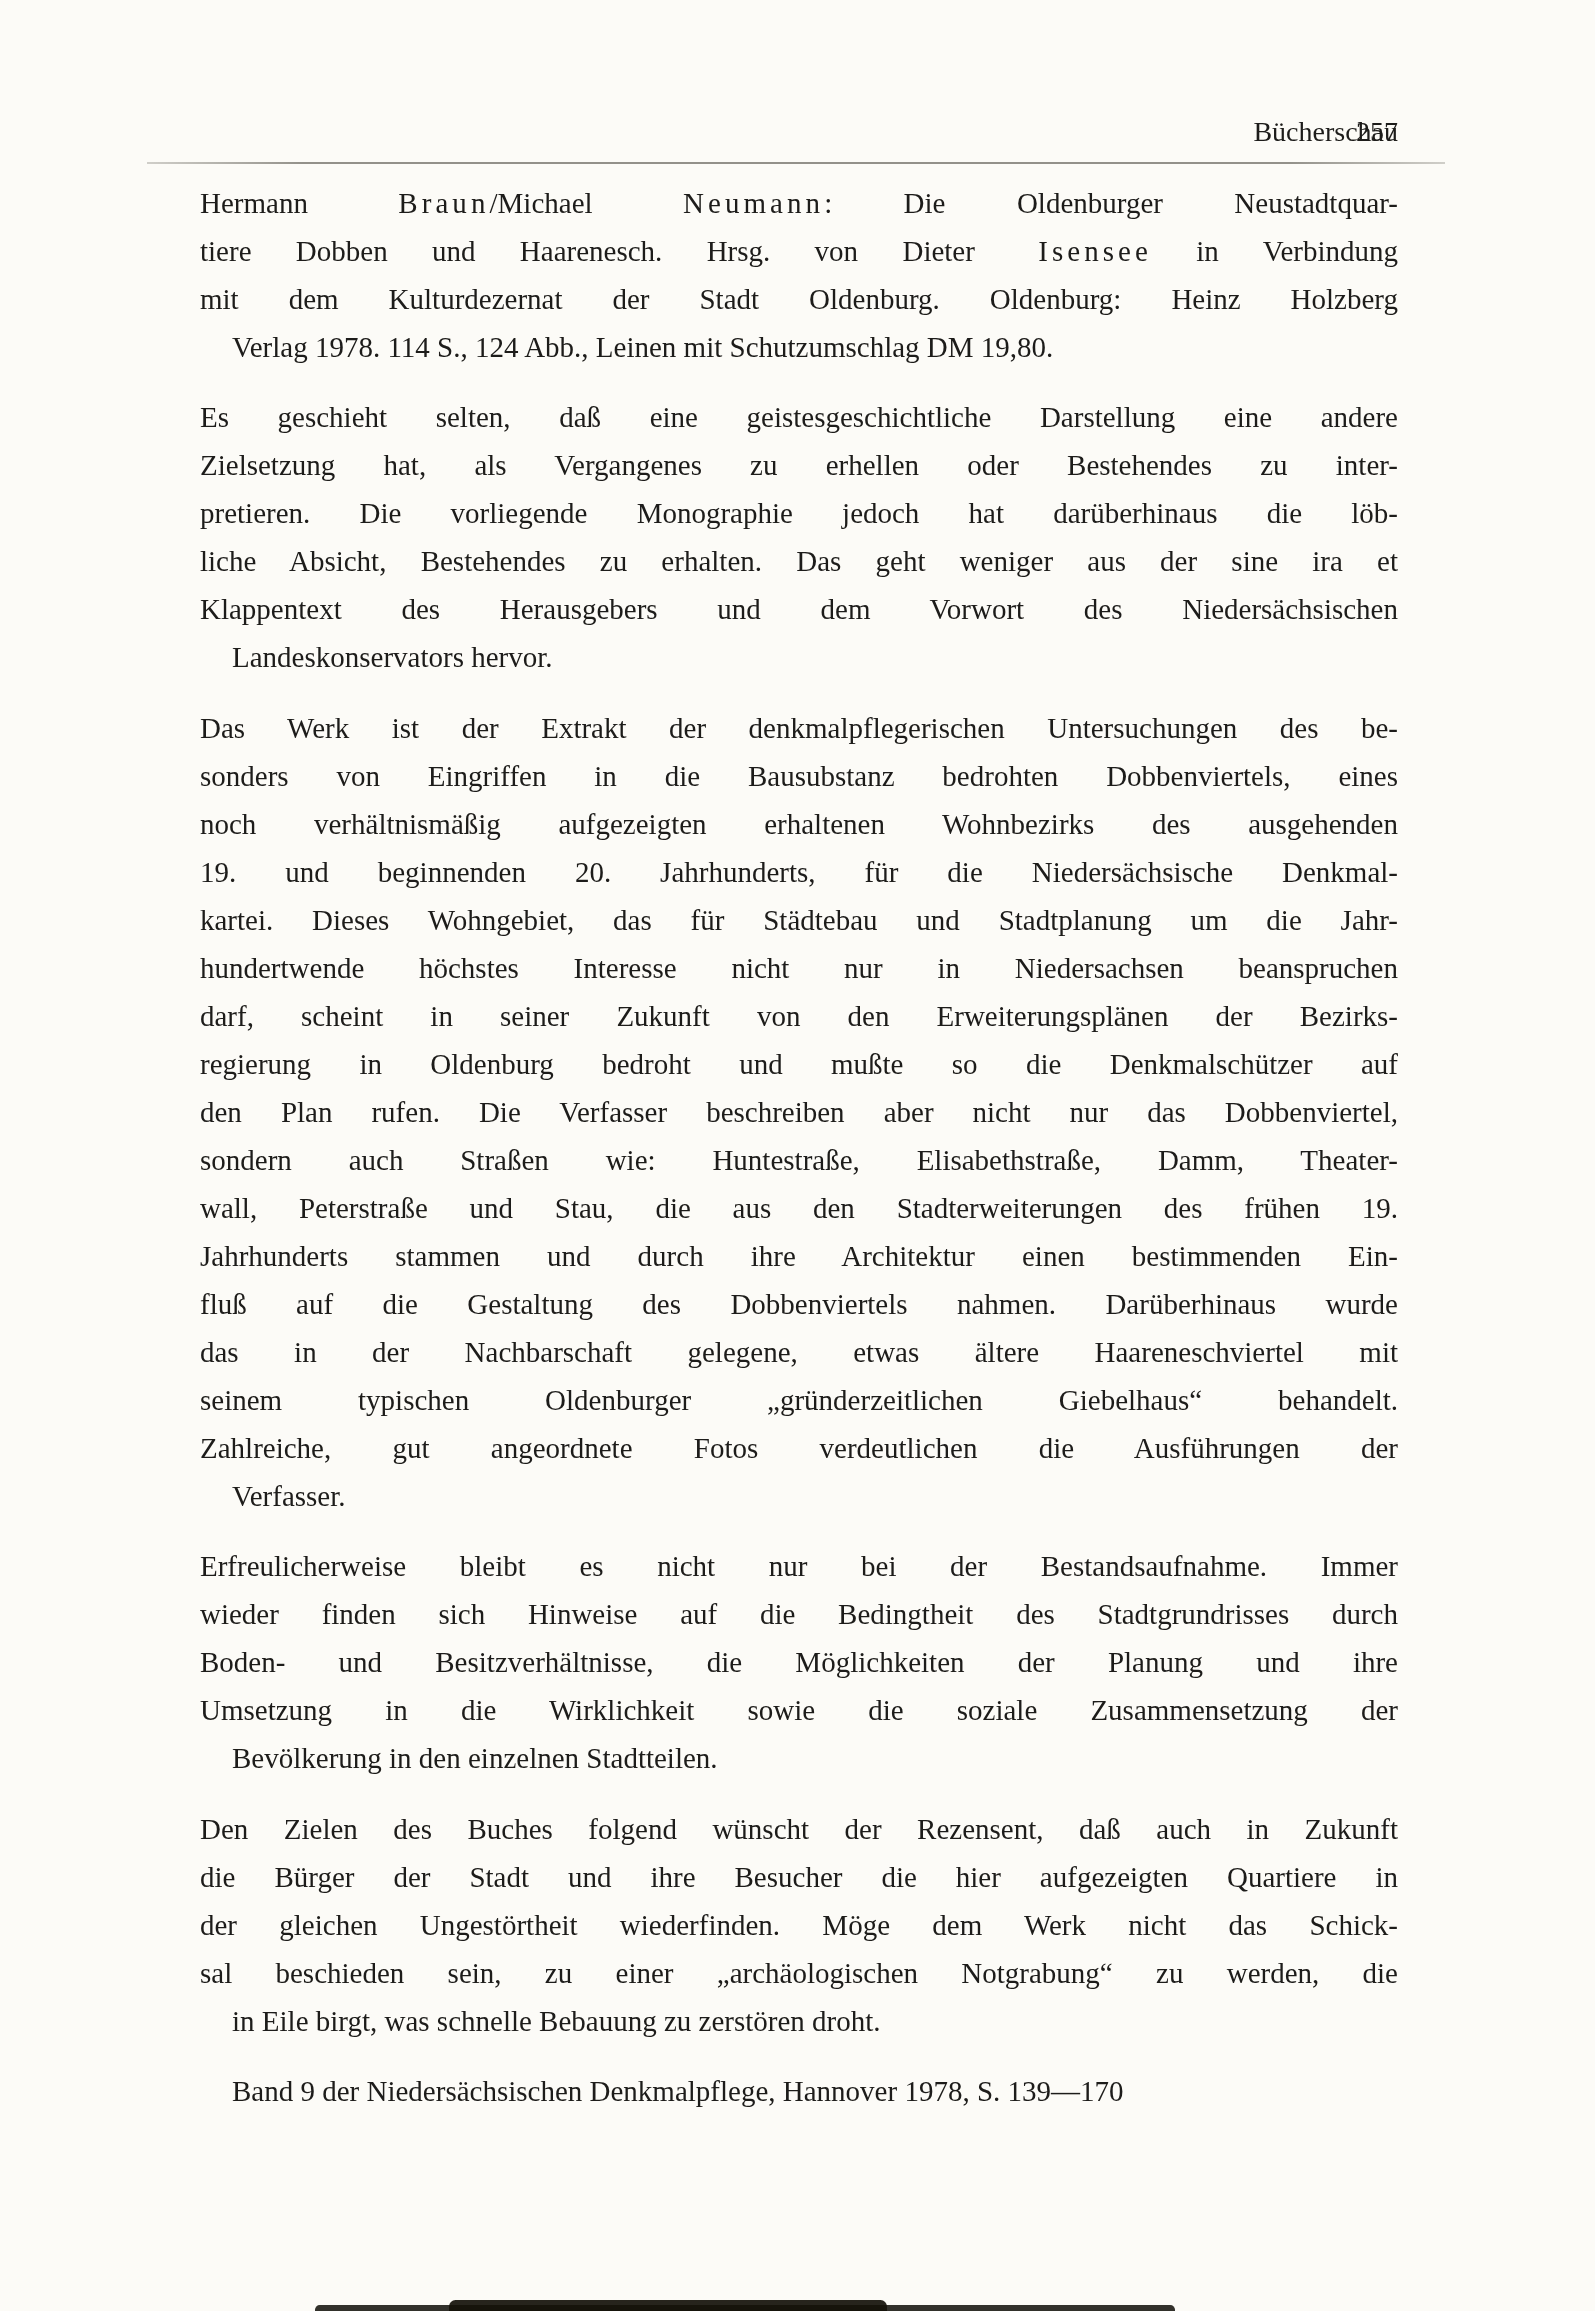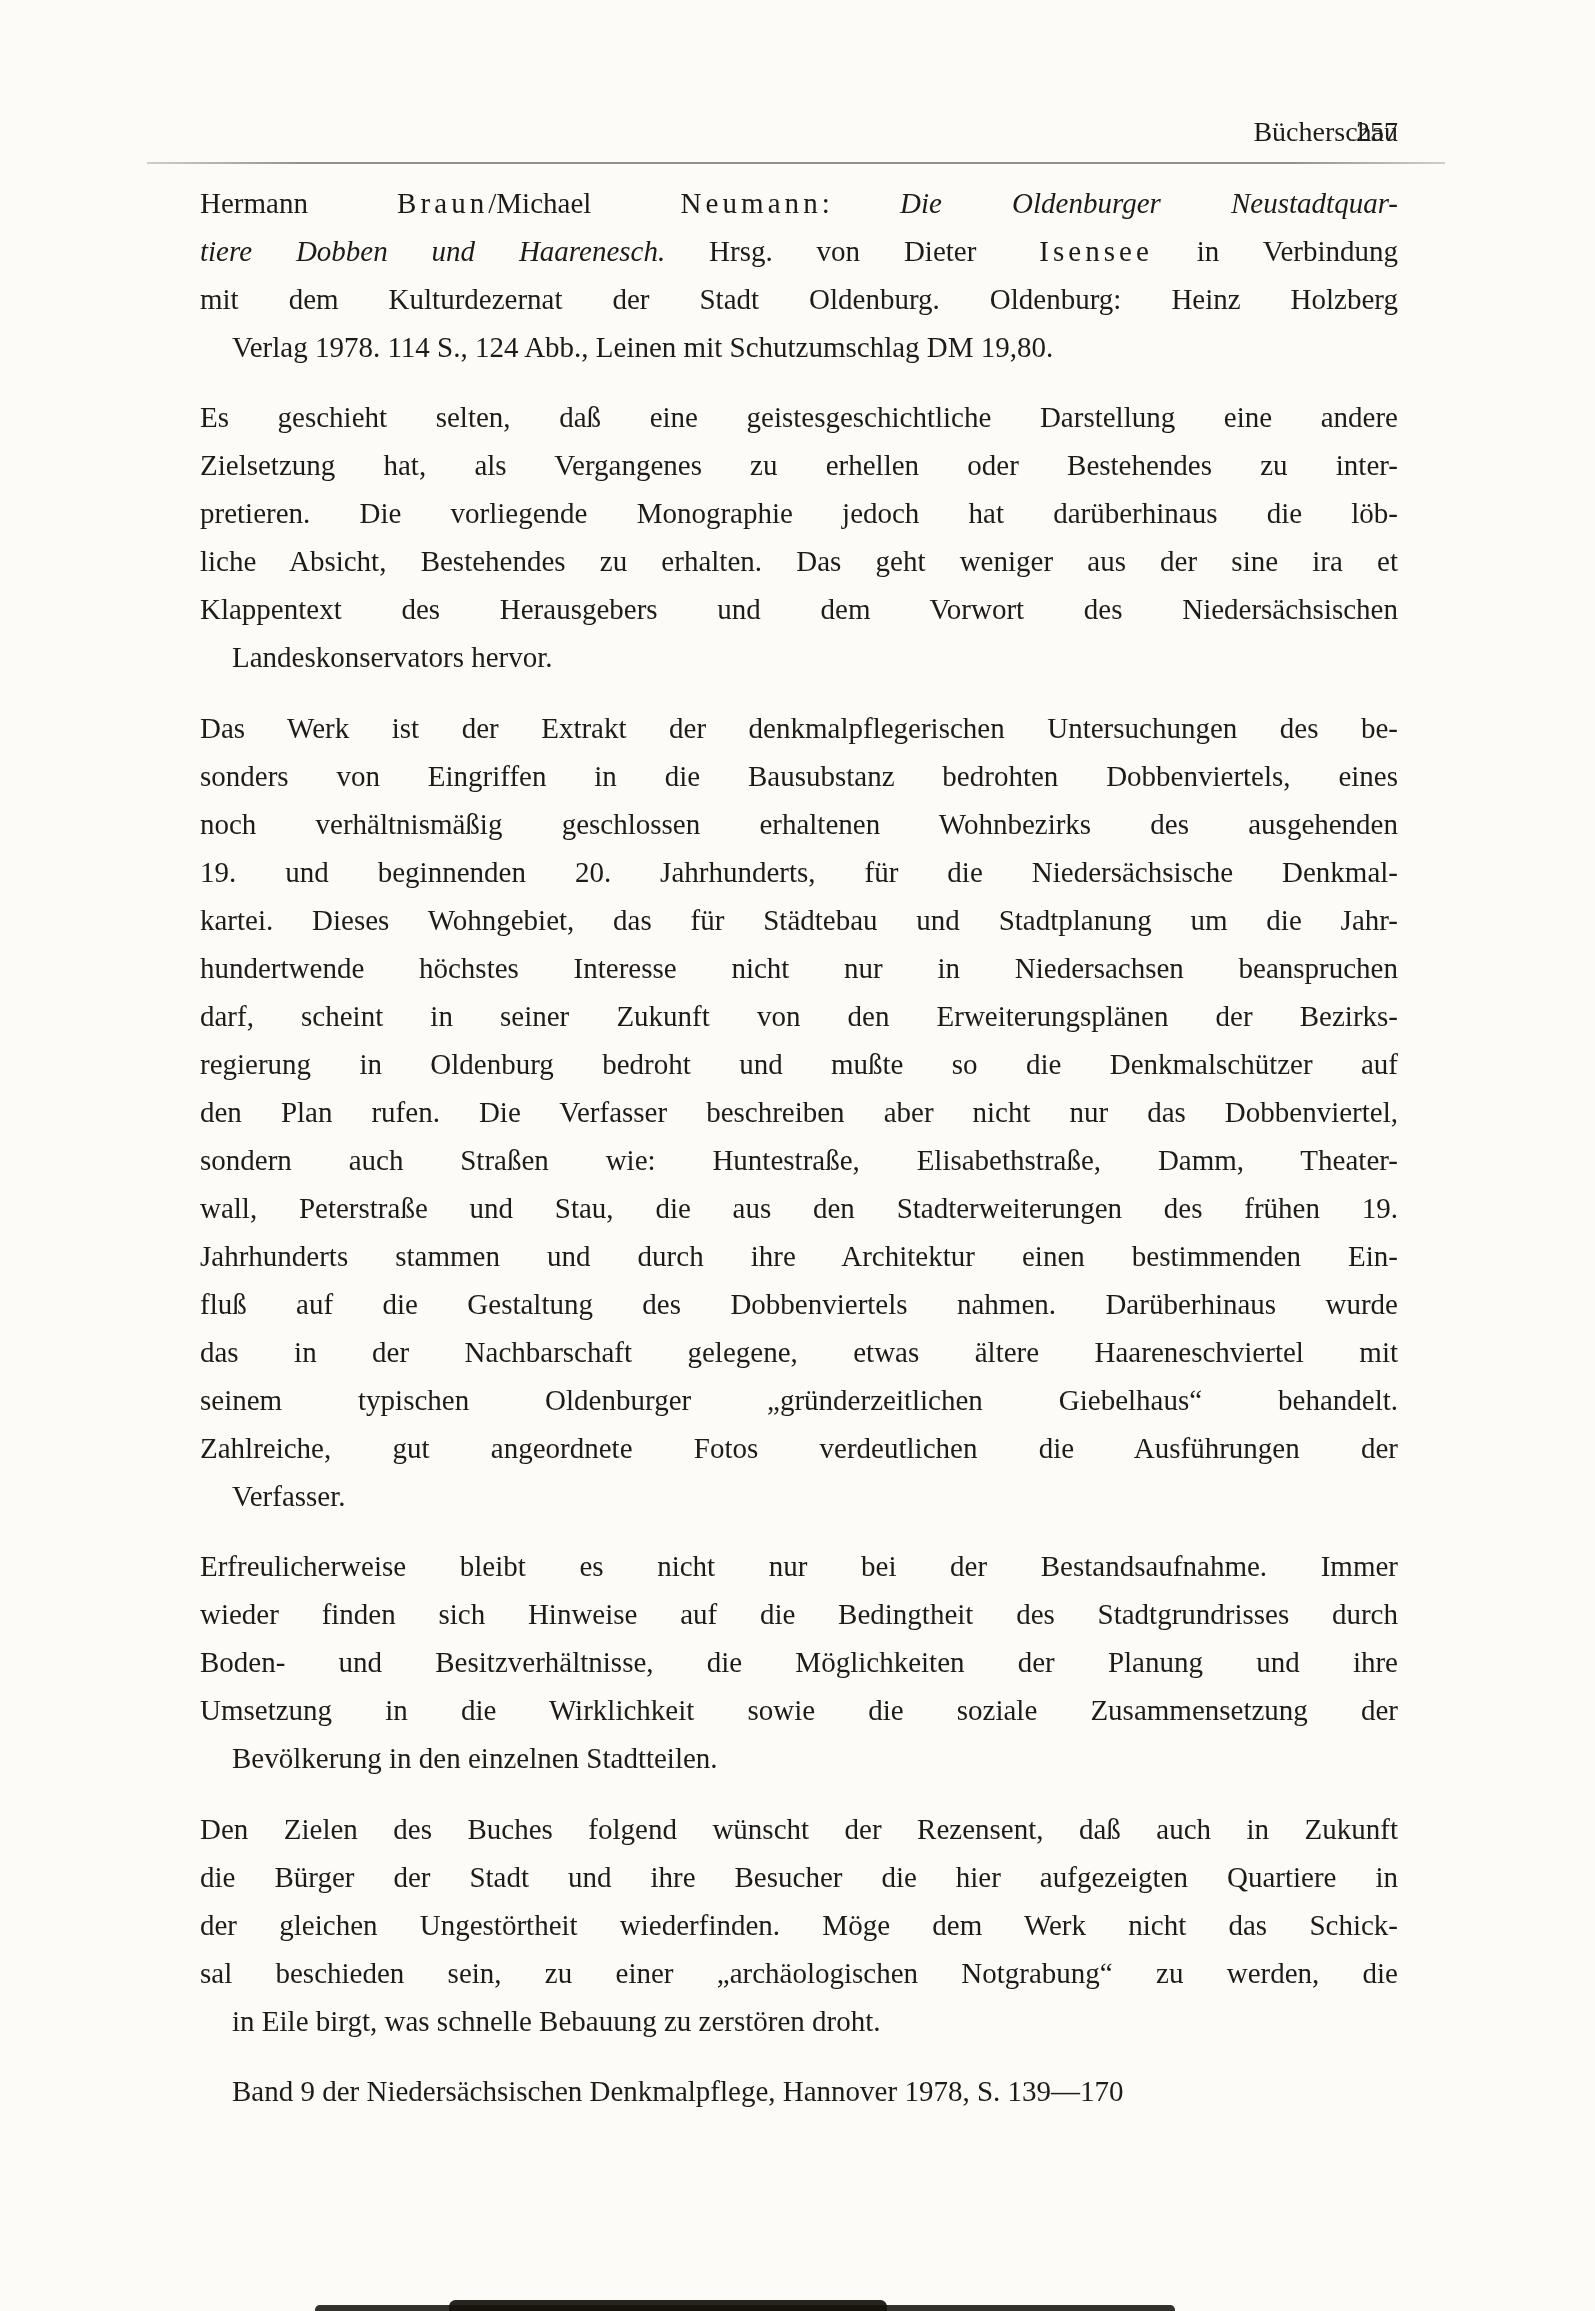--- a/index.html
+++ b/index.html
@@ -49,21 +49,21 @@
   }
   .line{
     text-align:justify;
     text-align-last:justify;
   }
   .line-last{
     text-align-last:left;
     margin-left:32px;
   }
   .sp{ letter-spacing:.14em;margin-left:19px; }
-  .it{ font-style:italic; }
+  .it{ }
   .scan-artifact{
     position:absolute;
     left:315px; bottom:0;
     width:860px; height:7.5px;
     background:#16140f;
     border-radius:4.7px 4.7px 0 0;
     opacity:.88;
   }
   .scan-artifact-blob{
     position:absolute;
@@ -95,21 +95,21 @@
       <div class="line"><span>Es geschieht selten, daß eine geistesgeschichtliche Darstellung eine andere</span></div>
       <div class="line"><span>Zielsetzung hat, als Vergangenes zu erhellen oder Bestehendes zu inter-</span></div>
       <div class="line"><span>pretieren. Die vorliegende Monographie jedoch hat darüberhinaus die löb-</span></div>
       <div class="line"><span>liche Absicht, Bestehendes zu erhalten. Das geht weniger aus der sine ira et</span></div>
       <div class="line"><span>Klappentext des Herausgebers und dem Vorwort des Niedersächsischen</span></div>
       <div class="line line-last"><span>Landeskonservators hervor.</span></div>
     </div>
   <div class="para">
       <div class="line"><span>Das Werk ist der Extrakt der denkmalpflegerischen Untersuchungen des be-</span></div>
       <div class="line"><span>sonders von Eingriffen in die Bausubstanz bedrohten Dobbenviertels, eines</span></div>
-      <div class="line"><span>noch verhältnismäßig geschlossen erhaltenen Wohnbezirks des ausgehenden</span></div>
+      <div class="line"><span>noch verhältnismäßig aufgezeigten erhaltenen Wohnbezirks des ausgehenden</span></div>
       <div class="line"><span>19. und beginnenden 20. Jahrhunderts, für die Niedersächsische Denkmal-</span></div>
       <div class="line"><span>kartei. Dieses Wohngebiet, das für Städtebau und Stadtplanung um die Jahr-</span></div>
       <div class="line"><span>hundertwende höchstes Interesse nicht nur in Niedersachsen beanspruchen</span></div>
       <div class="line"><span>darf, scheint in seiner Zukunft von den Erweiterungsplänen der Bezirks-</span></div>
       <div class="line"><span>regierung in Oldenburg bedroht und mußte so die Denkmalschützer auf</span></div>
       <div class="line"><span>den Plan rufen. Die Verfasser beschreiben aber nicht nur das Dobbenviertel,</span></div>
       <div class="line"><span>sondern auch Straßen wie: Huntestraße, Elisabethstraße, Damm, Theater-</span></div>
       <div class="line"><span>wall, Peterstraße und Stau, die aus den Stadterweiterungen des frühen 19.</span></div>
       <div class="line"><span>Jahrhunderts stammen und durch ihre Architektur einen bestimmenden Ein-</span></div>
       <div class="line"><span>fluß auf die Gestaltung des Dobbenviertels nahmen. Darüberhinaus wurde</span></div>

